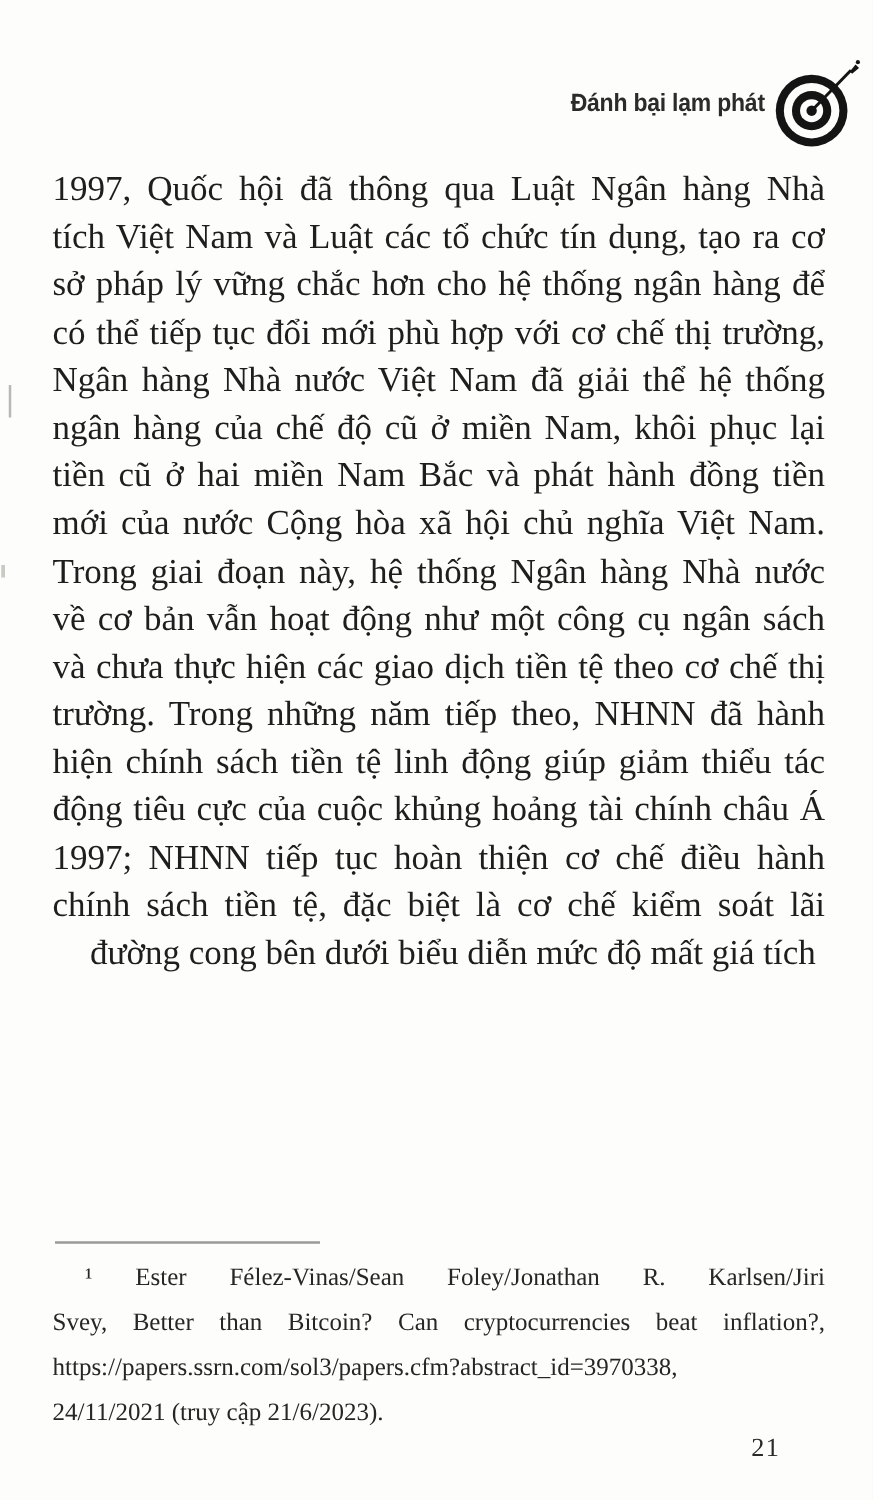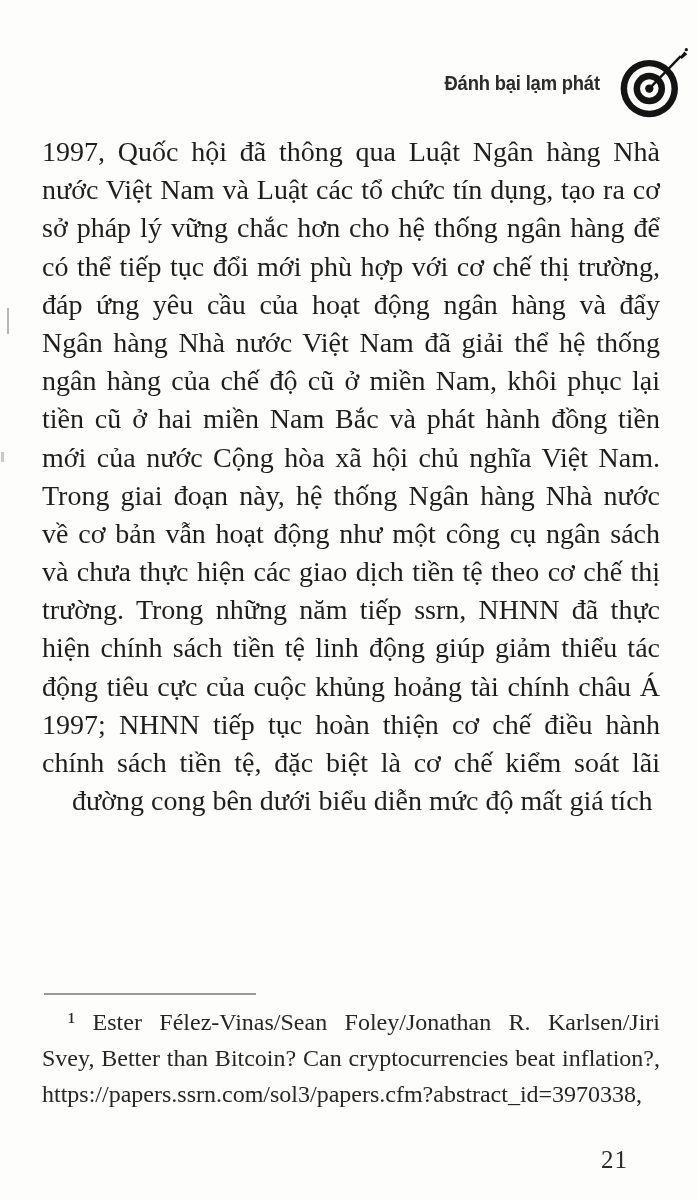--- a/index.html
+++ b/index.html
@@ -11,21 +11,21 @@
     overflow:hidden;
   }
   .page {
     position:absolute; inset:0;
     background:#fdfdfc;
   }
 
   
   .header {
     position:absolute; top:46px; right:8px;
-    display:flex; align-items:center; gap:16px;
+    display:flex; align-items:center; gap:4px;
     height:74px;
     justify-content:space-between;
   }
   .header-title {
     font-family:"Liberation Sans", sans-serif;
     font-size:20px; font-weight:600;
     letter-spacing:-0.2px;
     color:#2b2b2b;
     transform:scaleX(0.92);
     transform-origin:right center;
@@ -49,27 +49,27 @@
 
   
   .footnote {
     position:absolute; left:42px; top:993px; width:618px;
     color:#262626; font-size:20px;
   }
   .footnote-rule {
     width:212px; height:2px; background:#9a9a9a; margin:0 0 9px 2px;
     border:none;
   }
-  .footnote .line { height:36px; line-height:36px; font-size:24px; }
+  .footnote .line { height:36px; line-height:36px; font-size:20px; }
   .footnote .line:first-child { text-indent:26px; }
 
   
   .page-number {
     position:absolute; left:601px; top:1146px;
-    font-size:25px; color:#2a2a2a; letter-spacing:1px;
+    font-size:21px; color:#2a2a2a; letter-spacing:1px;
   }
 
   
   .artifact { position:absolute; background:#b8b8b4; }
   .artifact-1 { left:7px; top:308px; width:2px; height:26px; }
   .artifact-2 { left:1px; top:452px; width:3px; height:10px; background:#c9c9c5; }
 </style>
 </head>
 <body>
 
@@ -87,48 +87,48 @@
         <line x1="36" y1="46" x2="70" y2="11" stroke="#141414" stroke-width="2.6"></line>
         <path d="M69,12 l5,-6 l3,3 l-6,5 z" fill="#141414"></path>
         <circle cx="76" cy="4" r="1.8" fill="#141414"></circle>
       </svg>
     </span>
   </div>
 
   <div class="body-text">
     <div class="para">
         <div class="line">1997, Quốc hội đã thông qua Luật Ngân hàng Nhà</div>
-        <div class="line">nước Việt Nam và Luật các tổ chức tín dụng, tạo ra cơ</div>
+        <div class="line">tích Việt Nam và Luật các tổ chức tín dụng, tạo ra cơ</div>
         <div class="line">sở pháp lý vững chắc hơn cho hệ thống ngân hàng để</div>
         <div class="line">có thể tiếp tục đổi mới phù hợp với cơ chế thị trường,</div>
-        <div class="line">đáp ứng yêu cầu của hoạt động ngân hàng và đẩy</div>
         <div class="line">Ngân hàng Nhà nước Việt Nam đã giải thể hệ thống</div>
         <div class="line">ngân hàng của chế độ cũ ở miền Nam, khôi phục lại</div>
         <div class="line">tiền cũ ở hai miền Nam Bắc và phát hành đồng tiền</div>
         <div class="line">mới của nước Cộng hòa xã hội chủ nghĩa Việt Nam.</div>
         <div class="line">Trong giai đoạn này, hệ thống Ngân hàng Nhà nước</div>
         <div class="line">về cơ bản vẫn hoạt động như một công cụ ngân sách</div>
         <div class="line">và chưa thực hiện các giao dịch tiền tệ theo cơ chế thị</div>
-        <div class="line">trường. Trong những năm tiếp ssrn, NHNN đã thực</div>
+        <div class="line">trường. Trong những năm tiếp theo, NHNN đã hành</div>
         <div class="line">hiện chính sách tiền tệ linh động giúp giảm thiểu tác</div>
         <div class="line">động tiêu cực của cuộc khủng hoảng tài chính châu Á</div>
         <div class="line">1997; NHNN tiếp tục hoàn thiện cơ chế điều hành</div>
         <div class="line last">chính sách tiền tệ, đặc biệt là cơ chế kiểm soát lãi suất¹.</div>
       </div>
     <div class="para para-indent">
         <div class="line last">đường cong bên dưới biểu diễn mức độ mất giá tích</div>
       </div>
   </div>
 
   <div class="footnote">
     <hr class="footnote-rule">
     <div>
         <div class="line">¹ Ester Félez-Vinas/Sean Foley/Jonathan R. Karlsen/Jiri</div>
         <div class="line">Svey, Better than Bitcoin? Can cryptocurrencies beat inflation?,</div>
         <div class="line">https://papers.ssrn.com/sol3/papers.cfm?abstract_id=3970338,</div>
+        <div class="line last">24/11/2021 (truy cập 21/6/2023).</div>
       </div>
   </div>
 
   <div class="page-number">21</div>
 
   <div class="artifact artifact-1"></div>
   <div class="artifact artifact-2"></div>
 
 </div>
 

